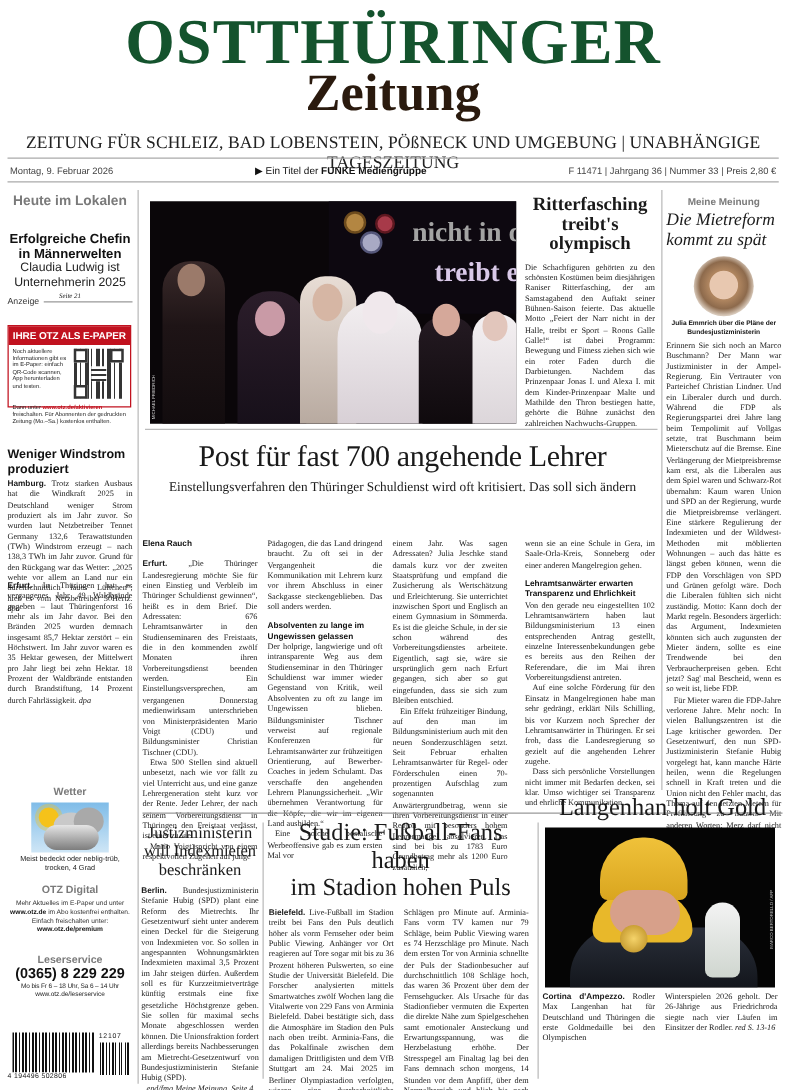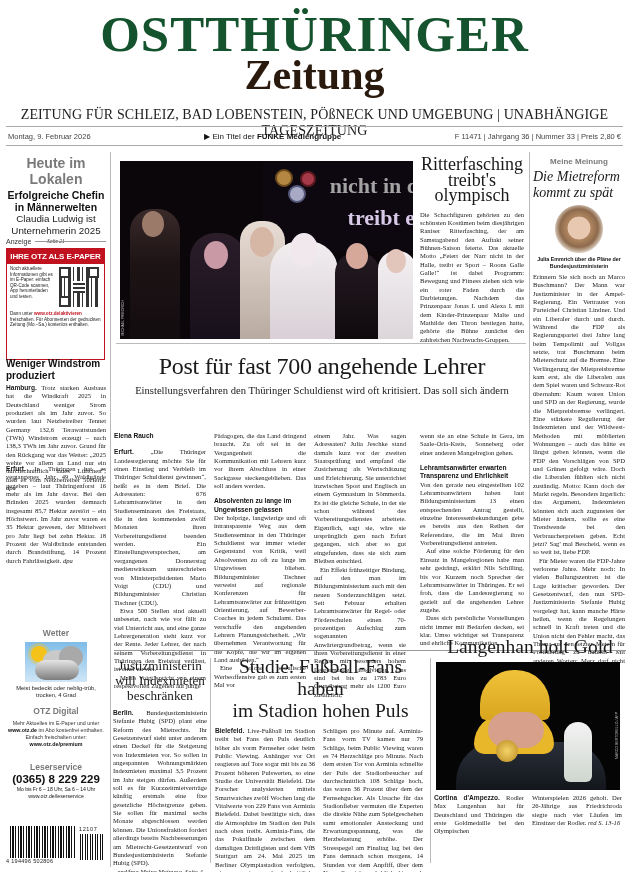--- a/index.html
+++ b/index.html
@@ -36,32 +36,32 @@
   <span>Montag, 9. Februar 2026</span>
   <span class="mid">
     <span style="font-weight:bold;font-size:8px">▶</span>
     <span>Ein Titel der</span>
     <b>FUNKE Mediengruppe</b>
   </span>
   <span>F 11471 | Jahrgang 36 | Nummer 33 | Preis 2,80 €</span>
 </div>
 
 <div class="abs" style="left:6px;top:155px;width:100px;text-align:center">
-  <div class="kicker" style="font-size:14px;margin-bottom:2px">Heute im Lokalen</div>
+  <div class="kicker" style="font-size:11px;margin-bottom:18px">Heute im Lokalen</div>
   <div class="h-sans" style="font-size:10.5px;line-height:12px">Erfolgreiche Chefin in Männerwelten</div>
   <div class="sans" style="font-size:9.8px;line-height:11.5px;color:#222">Claudia Ludwig ist Unternehmerin 2025</div>
   <div class="serif" style="font-size:5.5px;font-style:italic;margin-top:2px">Seite 21</div>
 </div>
 
 <div class="abs sans" style="left:6px;top:238px;width:100px;display:flex;align-items:center;font-size:7px;color:#333">
   <span>Anzeige</span>
   <span style="flex:1;height:1px;background:#999;margin-left:4px"></span>
 </div>
 
-<div class="abs ad-box" style="left:6px;top:248px;width:99px;height:112px">
+<div class="abs ad-box" style="left:6px;top:260px;width:99px;height:66px">
   <div class="sans" style="background:#c1121f;color:#fff;font-weight:bold;font-size:8px;text-align:center;padding:3px 0;letter-spacing:-0.1px">IHRE OTZ ALS E-PAPER</div>
   <div class="sans" style="position:absolute;left:3px;top:17px;width:46px;font-size:4.6px;line-height:5.6px;color:#222">Noch aktuellere Informationen gibt es im E-Paper: einfach QR-Code scannen, App herunterladen und testen.</div>
   <div style="position:absolute;left:52px;top:18px;width:40px;height:40px;background:
     repeating-linear-gradient(90deg,#111 0 3px,#fff 3px 5px,#111 5px 6px,#fff 6px 9px),
     #fff;opacity:0.85">
     <div style="position:absolute;left:0;top:0;width:11px;height:11px;border:2.5px solid #111;background:#fff"></div>
     <div style="position:absolute;right:0;top:0;width:11px;height:11px;border:2.5px solid #111;background:#fff"></div>
     <div style="position:absolute;left:0;bottom:0;width:11px;height:11px;border:2.5px solid #111;background:#fff"></div>
     <div style="position:absolute;left:14px;top:14px;width:12px;height:12px;background:repeating-linear-gradient(0deg,#111 0 2px,#fff 2px 4px)"></div>
   </div>
@@ -135,21 +135,21 @@
   <div style="position:absolute;left:150px;top:80px;width:68px;height:98px;background:linear-gradient(180deg,#f2eef0,#d8d0d6);border-radius:30px 30px 0 0"></div>
   <div style="position:absolute;left:170px;top:72px;width:28px;height:34px;border-radius:50%;background:#f0e8ec"></div>
   <div style="position:absolute;left:215px;top:92px;width:45px;height:86px;background:linear-gradient(180deg,#241a22,#0f0a0d);border-radius:20px 20px 0 0"></div>
   <div style="position:absolute;left:226px;top:82px;width:22px;height:26px;border-radius:50%;background:#d5a89a"></div>
   <div style="position:absolute;left:258px;top:90px;width:38px;height:88px;background:linear-gradient(180deg,#f4f0f2,#dcd6da);border-radius:18px 18px 0 0"></div>
   <div style="position:absolute;left:266px;top:88px;width:20px;height:24px;border-radius:50%;background:#e2c6bc"></div>
   <div class="credit" style="position:absolute;left:1px;bottom:4px;color:#ccc">MICHAEL FRIEDRICH</div>
 </div>
 
 <div class="abs" style="left:420px;top:157px;width:104px">
-  <div class="serif" style="font-weight:normal;font-size:18px;line-height:15.5px;text-align:center;margin-bottom:7px">Ritterfasching treibt's olympisch</div>
+  <div class="serif" style="font-weight:bold;font-size:15px;line-height:15.5px;text-align:center;margin-bottom:7px">Ritterfasching treibt's olympisch</div>
   <div class="p">Die Schachfiguren gehörten zu den schönsten Kostümen beim diesjährigen Raniser Ritterfasching, der am Samstagabend den Auftakt seiner Bühnen-Saison feierte. Das aktuelle Motto „Feiert der Narr nicht in der Halle, treibt er Sport – Roons Galle Galle!“ ist dabei Programm: Bewegung und Fitness ziehen sich wie ein roter Faden durch die Darbietungen. Nachdem das Prinzenpaar Jonas I. und Alexa I. mit dem Kinder-Prinzenpaar Malte und Mathilde den Thron bestiegen hatte, gehörte die Bühne zunächst den zahlreichen Nachwuchs-Gruppen.</div>
 </div>
 
 <div class="abs vline" style="left:529px;top:152px;height:480px"></div>
 
 <div class="abs" style="left:533px;top:157px;width:92px">
   <div class="kicker" style="font-size:8px;margin-bottom:3px">Meine Meinung</div>
   <div class="serif" style="font-style:italic;font-size:14px;line-height:15.5px;text-align:left">Die Mietreform kommt zu spät</div>
   <div style="margin:5px auto 3px;width:48px;height:48px;border-radius:50%;background:radial-gradient(circle at 50% 48%,#e8c8b0 0 32%,#b08660 34%,#8d6a4c 55%,#d6c7b8 70%);"></div>
   <div class="h-sans" style="font-size:5.3px;line-height:6.5px;text-align:center;margin-bottom:4px">Julia Emmrich über die Pläne der Bundesjustizministerin</div>

